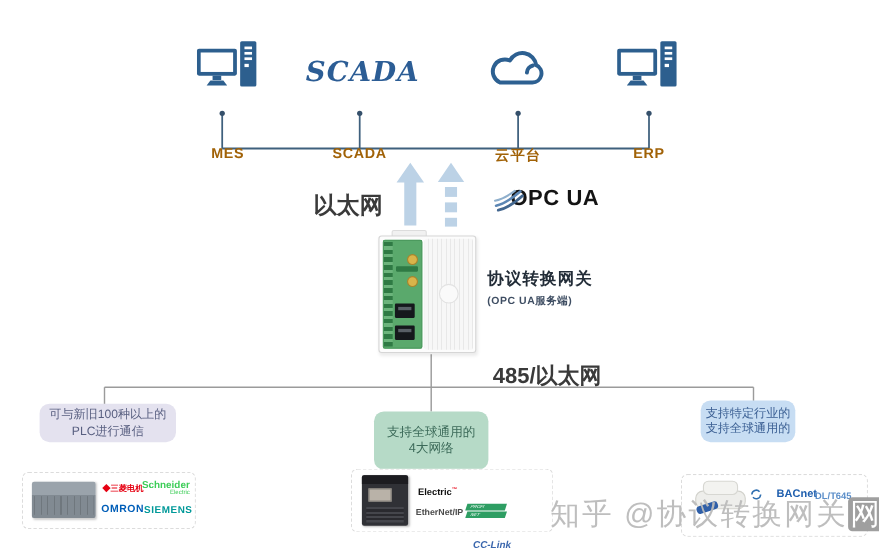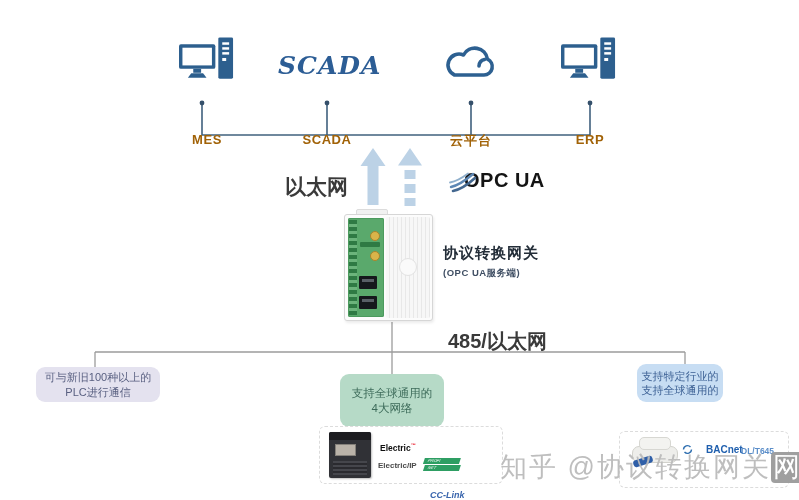--- a/index.html
+++ b/index.html
@@ -230,32 +230,42 @@
   </div>
   <div class="pill pill-net">
     <div>支持全球通用的</div>
     <div>4大网络</div>
   </div>
   <div class="pill pill-ind">
     <div>支持特定行业的</div>
     <div>支持全球通用的</div>
   </div>
 
+  <div class="dashed box-plc">
+    <div class="plc-art"></div>
+    <div class="logo mitsu" style="left:72px;top:9px;">◆三菱电机</div>
+    <div class="logo schneider" style="left:108px;top:6px;">
+      <div class="l1">Schneider</div>
+      <div class="l2">Electric</div>
+    </div>
+    <div class="logo omron" style="left:71px;top:27px;">OMRON</div>
+    <div class="logo siemens" style="left:110px;top:28px;">SIEMENS</div>
+  </div>
 
   <div class="dashed box-net">
     <div class="drv-art">
       <div class="drv-cap"></div>
       <div class="drv-scr"></div>
       <div class="drv-vent"></div>
     </div>
     <div class="logo ethercat" style="left:60px;top:15px;">
       <span>Electric</span><span class="tm">™</span>
     </div>
     <div class="logo cclink" style="left:110px;top:15px;">CC-Link</div>
-    <div class="logo etherip" style="left:58px;top:34px;">Electric/IP</div>
+    <div class="logo etherip" style="left:58px;top:34px;">EtherNet/IP</div>
     <div class="logo profinet" style="left:104px;top:31px;">
       <div class="bar">PROFI</div>
       <div class="bar">NET</div>
     </div>
   </div>
 
   <div class="dashed box-ind">
     <div class="meter-art">
       <div class="meter-bot"></div>
       <div class="meter-top"></div>

